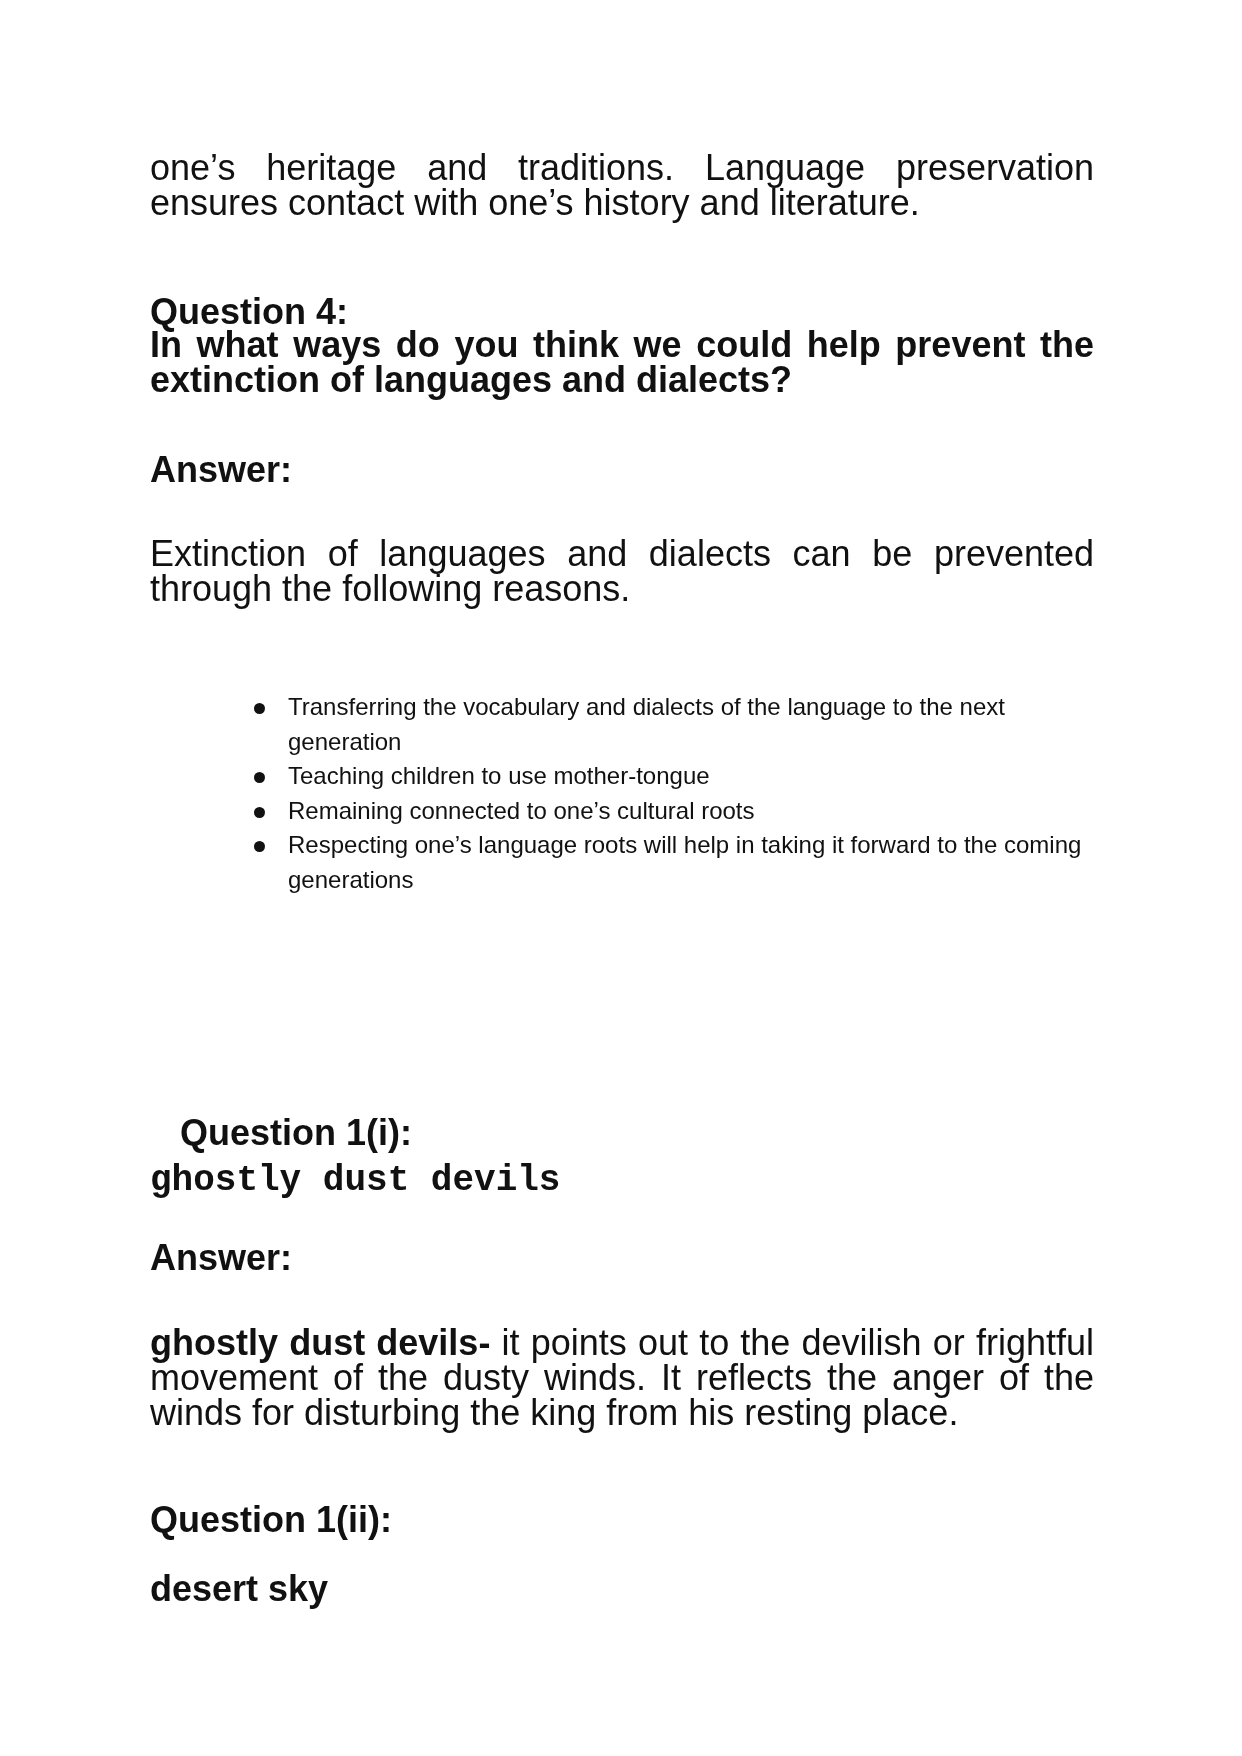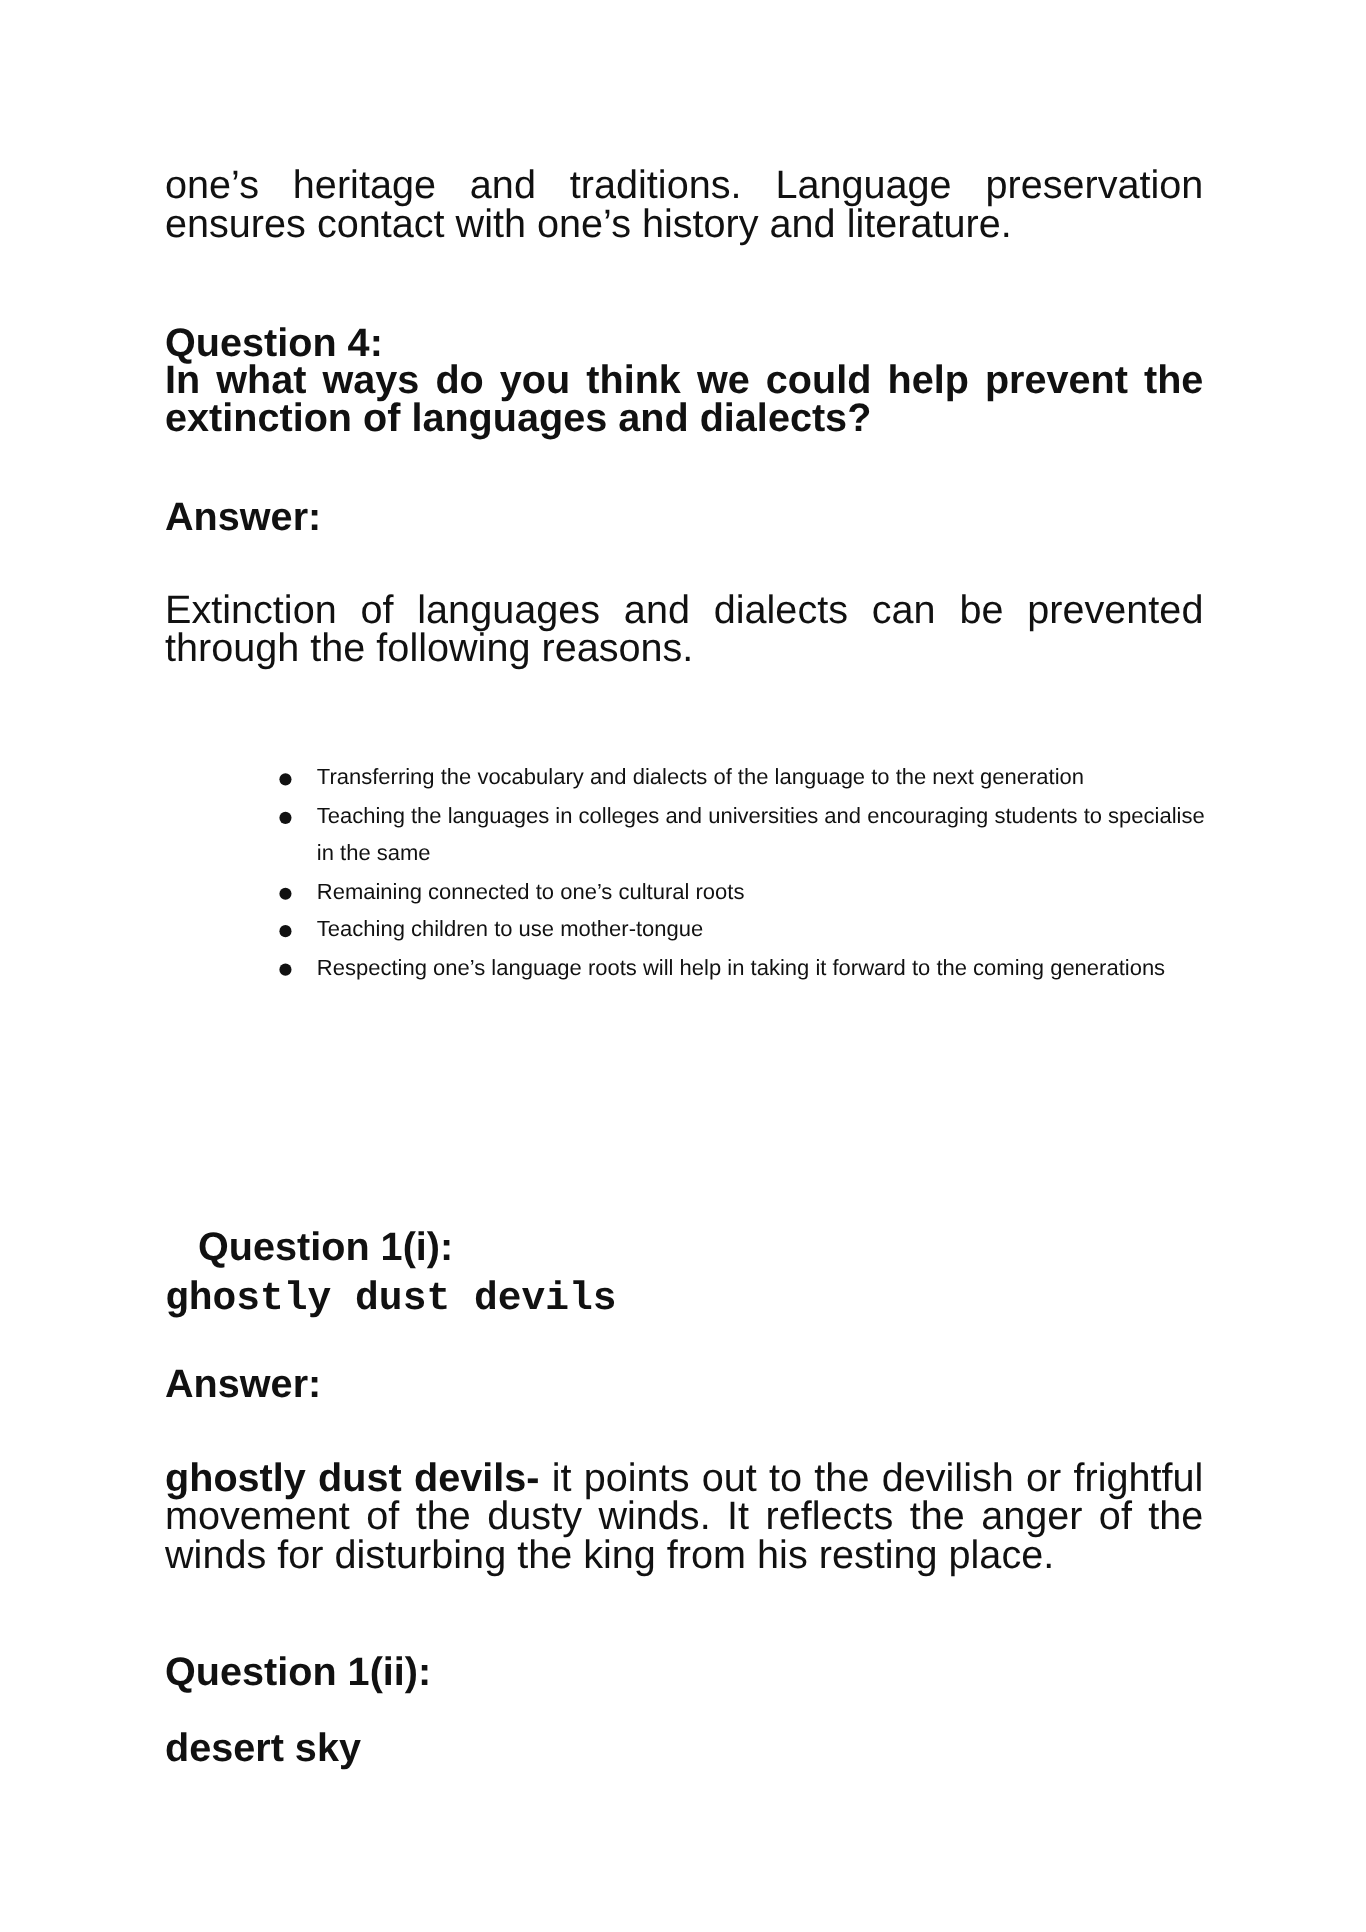--- a/index.html
+++ b/index.html
@@ -29,21 +29,21 @@
       left: 250px;
       top: 690px;
       width: 850px;
       margin: 0;
       padding: 0;
       list-style: none;
     }
     ul.bullets li {
       position: relative;
       padding-left: 38px;
-      font-size: 20px;
+      font-size: 24px;
       line-height: 34.5px;
     }
     ul.bullets li .dot {
       position: absolute;
       left: 4px;
       top: 13px;
       width: 11px;
       height: 11px;
       border-radius: 50%;
       background: #111111;
@@ -54,23 +54,22 @@
 
 <p class="p abs" style="top:150px;">one’s heritage and traditions. Language preservation ensures contact with one’s history and literature.</p>
 
 <p class="p abs b" style="top:294px;">Question 4:</p>
 <p class="p abs b" style="top:327px;">In what ways do you think we could help prevent the extinction of languages and dialects?</p>
 <p class="p abs b" style="top:452px;">Answer:</p>
 <p class="p abs" style="top:536px;">Extinction of languages and dialects can be prevented through the following reasons.</p>
 
 <ul class="bullets">
   <li><span class="dot"></span><span>Transferring the vocabulary and dialects of the language to the next generation</span></li>
-  <li><span class="dot"></span><span>Teaching the languages in colleges and universities and encouraging students to specialise in the same</span></li>
+  <li><span class="dot"></span><span>Teaching children to use mother-tongue</span></li>
   <li><span class="dot"></span><span>Remaining connected to one’s cultural roots</span></li>
-  <li><span class="dot"></span><span>Teaching children to use mother-tongue</span></li>
   <li><span class="dot"></span><span>Respecting one’s language roots will help in taking it forward to the coming generations</span></li>
 </ul>
 
 <p class="p abs b" style="top:1115px;margin-left:30px;">Question 1(i):</p>
 <p class="p abs b" style="top:1163px;font-family:Liberation Mono, monospace;">ghostly dust devils</p>
 <p class="p abs b" style="top:1240px;">Answer:</p>
 <p class="p abs" style="top:1325px;"><span class="b">ghostly dust devils-</span><span> it points out to the devilish or frightful movement of the dusty winds. It reflects the anger of the winds for disturbing the king from his resting place.</span></p>
 
 <p class="p abs b" style="top:1502px;">Question 1(ii):</p>
 <p class="p abs b" style="top:1555px;margin-top:16px;">desert sky</p>

